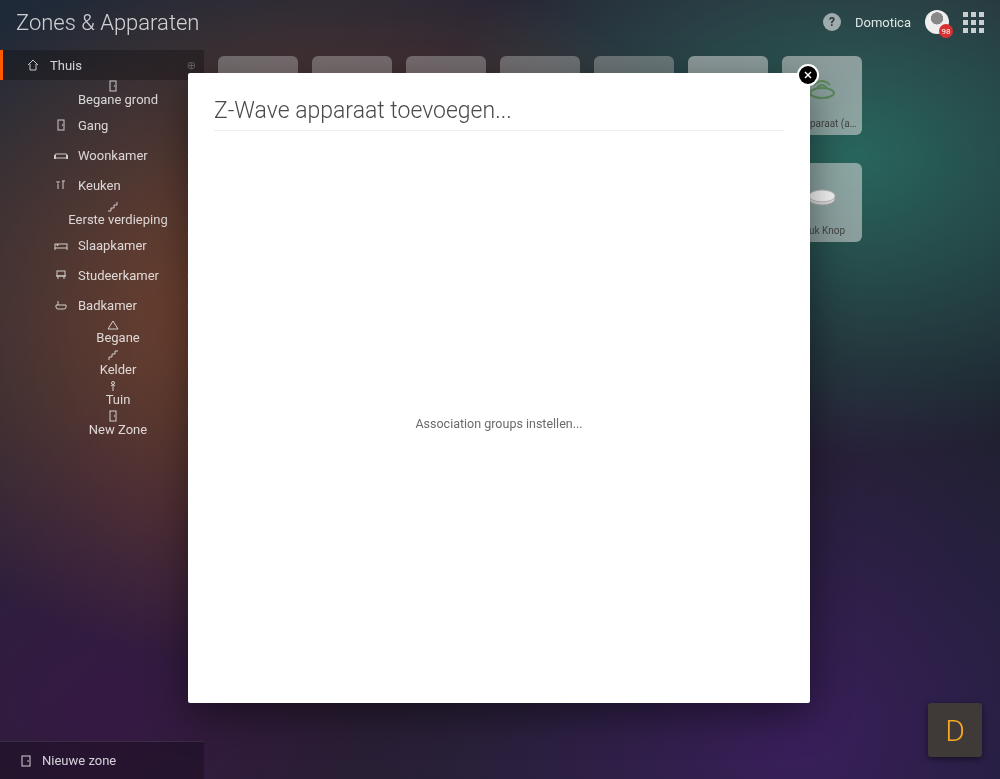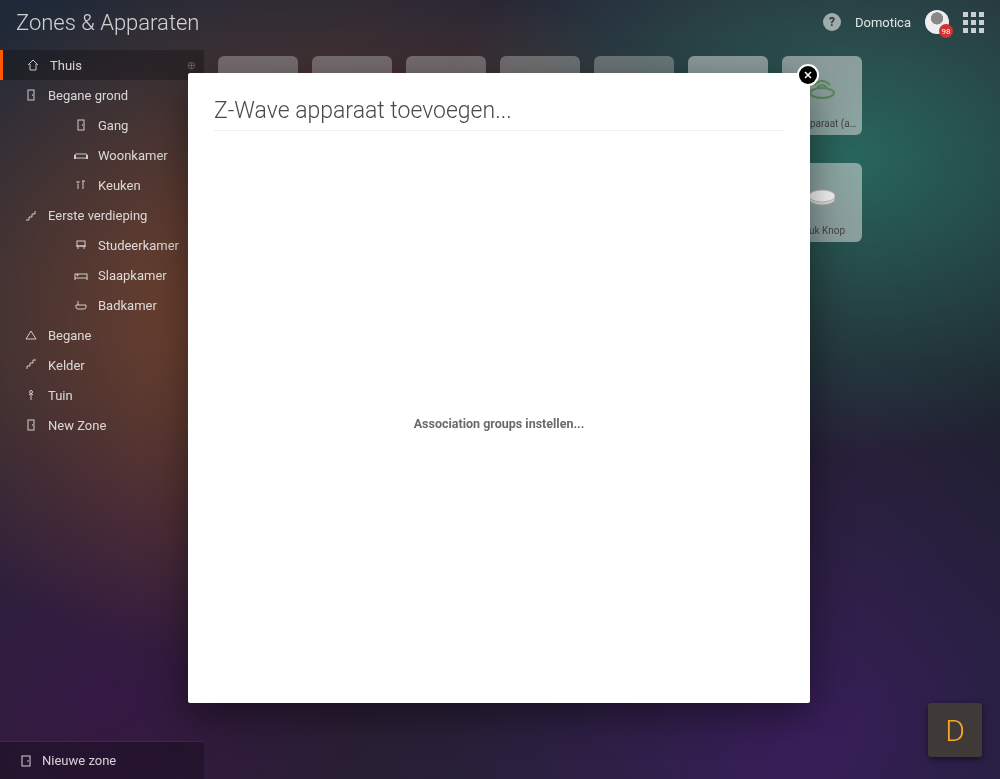--- a/index.html
+++ b/index.html
@@ -32,41 +32,41 @@
 .avatar { width: 24px; height: 24px; border-radius: 50%; background: radial-gradient(circle at 50% 35%, #888 0 30%, #eee 32% 100%); position: relative; }
 .badge { position: absolute; bottom: -4px; right: -4px; background: #d63030; color: #fff; font-size: 8px; border-radius: 50%; width: 14px; height: 14px; display: flex; align-items: center; justify-content: center; }
 .apps-grid { display: grid; grid-template-columns: repeat(3, 5px); grid-template-rows: repeat(3, 5px); gap: 3px; cursor: pointer; }
 .apps-grid span { background: rgba(255,255,255,0.75); width: 5px; height: 5px; }
 
 
 .sidebar { position: absolute; top: 44px; left: 0; width: 204px; bottom: 0; display: flex; flex-direction: column; }
 .tree { flex: 1; overflow: auto; padding-top: 6px; }
 .tree-item { display: flex; align-items: center; height: 30px; padding-right: 8px; color: rgba(255,255,255,0.8); font-size: 13px; cursor: pointer; position: relative; }
 .tree-item.lvl0 { padding-left: 26px; }
-.tree-item.lvl1 { padding-left: 24px; }
-.tree-item.lvl2 { padding-left: 54px; margin-left: 20px; }
+.tree-item.lvl1 { padding-left: 40px; flex-direction: column; }
+.tree-item.lvl2 { padding-left: 54px; }
 .tree-item.active { background: rgba(0,0,0,0.25); border-left: 3px solid #ff5a00; padding-left: 23px; justify-content: flex-end; }
 .tree-item .t-icon { width: 14px; height: 14px; margin-right: 10px; opacity: 0.75; display: inline-flex; align-items: center; justify-content: center; }
 .tree-item .t-action { margin-left: auto; opacity: 0.35; font-size: 11px; }
 .new-zone-bar { height: 38px; display: flex; align-items: center; padding-left: 20px; color: rgba(255,255,255,0.8); font-size: 13px; background: rgba(0,0,0,0.25); cursor: pointer; border-top: 1px solid rgba(255,255,255,0.1);}
 .new-zone-bar .t-icon { margin-right: 10px; opacity: 0.8; }
 
 
 .content { position: absolute; top: 56px; left: 218px; right: 14px; bottom: 14px; }
 .cards { display: flex; flex-wrap: wrap; gap: 14px; }
 .card { width: 80px; height: 79px; border-radius: 6px; background: rgba(220,220,220,0.55); display: flex; flex-direction: column; align-items: center; justify-content: flex-end; padding-bottom: 6px; cursor: pointer; }
 .card .c-icon { flex:1; display:flex; align-items:center; justify-content:center; font-size:26px; color:#5b7a5b; }
 .card .c-label { font-size: 10px; color:#444; text-align:center; max-width: 72px; overflow:hidden; text-overflow:ellipsis; white-space:nowrap; }
 .card.ghost { background: rgba(200,200,200,0.4); }
 
 
 .modal-backdrop { position: absolute; inset: 0; background: rgba(0,0,0,0); }
 .modal { position: absolute; top: 73px; left: 188px; width: 622px; height: 630px; background: #fff; border-radius: 2px; box-shadow: 0 12px 40px rgba(0,0,0,0.45); padding: 24px 26px; }
 .modal-title { font-size: 23px; font-weight: 300; color: #4a4a4a; padding-bottom: 6px; border-bottom: 1px solid #eee; }
-.modal-body { position: absolute; top: 70px; left: 0; right: 0; bottom: 0; display: flex; align-items: center; justify-content: center; font-weight: bold; }
+.modal-body { position: absolute; top: 70px; left: 0; right: 0; bottom: 0; display: flex; align-items: center; justify-content: center; }
 .modal-msg { font-size: 12.5px; color: #6a6a6a; }
 .modal-close { position: absolute; top: -7px; right: -7px; width: 18px; height: 18px; border-radius: 50%; background: #000; color: #fff; display:flex; align-items:center; justify-content:center; font-size: 11px; cursor:pointer; box-shadow: 0 0 0 2px #fff; }
 
 
 .discuss-badge { position: absolute; right: 18px; bottom: 22px; width: 54px; height: 54px; background: #3f3a38; color:#f5a623; font-size:30px; font-weight:300; display:flex; align-items:center; justify-content:center; border-radius:3px; box-shadow:0 2px 6px rgba(0,0,0,0.5); cursor:pointer; }
 
 svg { display:block; }
 </style>
 </head>
 <body>
@@ -151,40 +151,40 @@
         <span class="t-icon">
           <svg width="12" height="12" viewBox="0 0 12 12">
             <path d="M1 11 H4 V8 H7 V5 H10 V2" fill="none" stroke="#fff"></path>
           </svg>
         </span>
         <span>Eerste verdieping</span>
         <span class="t-action">⊕</span>
       </div>
       <div class="tree-item lvl2">
         <span class="t-icon">
+          <svg width="14" height="10" viewBox="0 0 14 10">
+            <rect x="1" y="4" width="12" height="4" fill="none" stroke="#fff"></rect>
+            <circle cx="3.5" cy="5" r="1" fill="#fff"></circle>
+            <line x1="1" y1="8" x2="1" y2="10" stroke="#fff"></line>
+            <line x1="13" y1="8" x2="13" y2="10" stroke="#fff"></line>
+          </svg>
+        </span>
+        <span>Slaapkamer</span>
+        <span class="t-action">⊕</span>
+      </div>
+      <div class="tree-item lvl2">
+        <span class="t-icon">
           <svg width="12" height="10" viewBox="0 0 12 10">
             <rect x="2" y="1" width="8" height="5" fill="none" stroke="#fff"></rect>
             <line x1="1" y1="6" x2="11" y2="6" stroke="#fff"></line>
             <line x1="3" y1="6" x2="3" y2="9" stroke="#fff"></line>
             <line x1="9" y1="6" x2="9" y2="9" stroke="#fff"></line>
           </svg>
         </span>
         <span>Studeerkamer</span>
-        <span class="t-action">⊕</span>
-      </div>
-      <div class="tree-item lvl2">
-        <span class="t-icon">
-          <svg width="14" height="10" viewBox="0 0 14 10">
-            <rect x="1" y="4" width="12" height="4" fill="none" stroke="#fff"></rect>
-            <circle cx="3.5" cy="5" r="1" fill="#fff"></circle>
-            <line x1="1" y1="8" x2="1" y2="10" stroke="#fff"></line>
-            <line x1="13" y1="8" x2="13" y2="10" stroke="#fff"></line>
-          </svg>
-        </span>
-        <span>Slaapkamer</span>
         <span class="t-action">⊕</span>
       </div>
       <div class="tree-item lvl2">
         <span class="t-icon">
           <svg width="12" height="10" viewBox="0 0 12 10">
             <path d="M1 5 H11 V7 Q11 9 9 9 H3 Q1 9 1 7 Z" fill="none" stroke="#fff"></path>
             <line x1="3" y1="1" x2="3" y2="5" stroke="#fff"></line>
           </svg>
         </span>
         <span>Badkamer</span>

